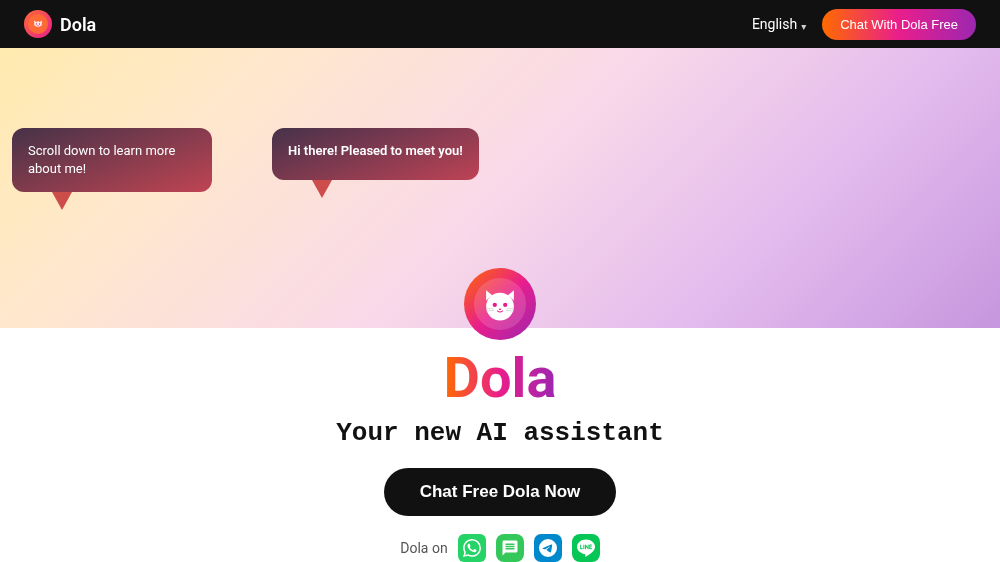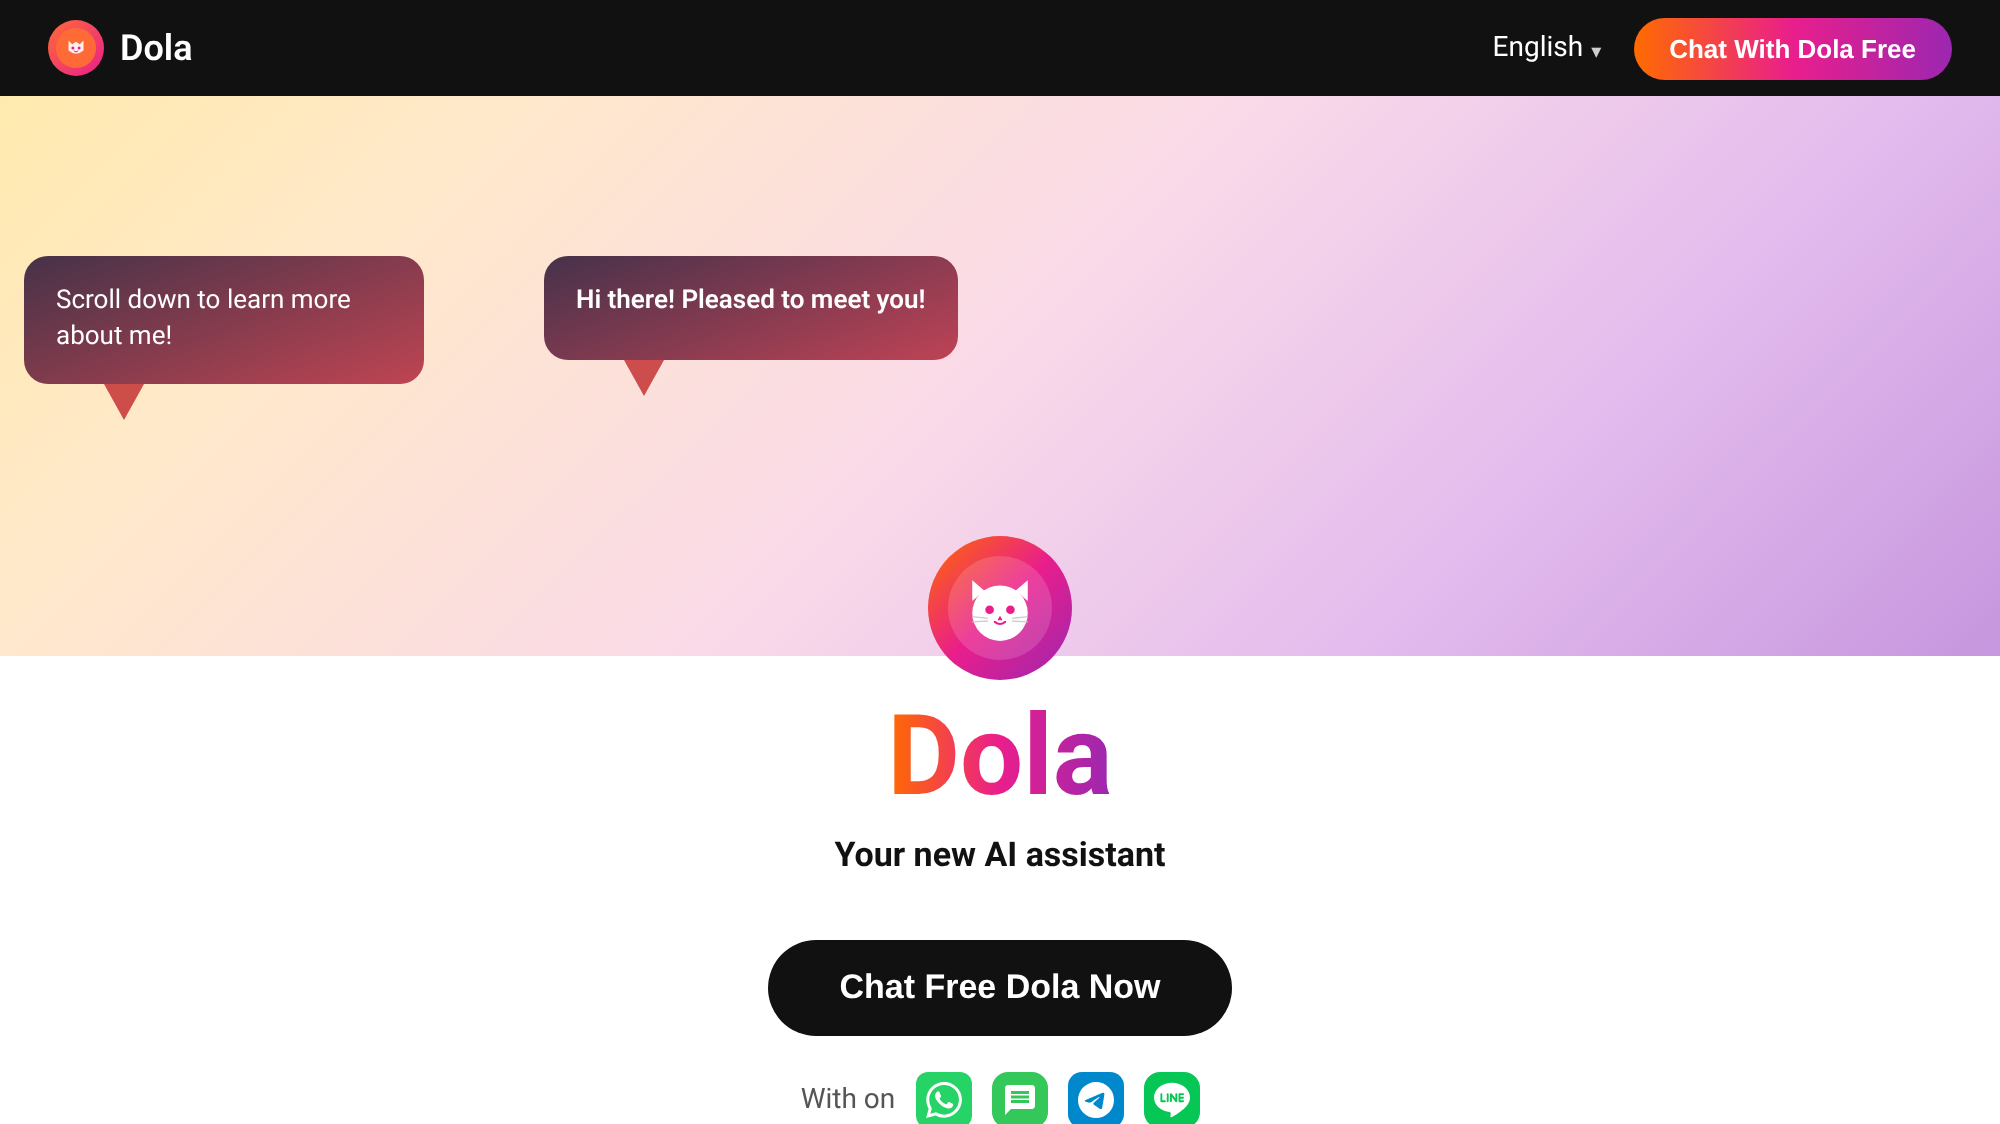--- a/index.html
+++ b/index.html
@@ -70,21 +70,21 @@
       opacity: 0.8;
     }
 
     .cta-nav-btn {
       background: linear-gradient(90deg, #ff6b00, #e91e8c, #9c27b0);
       color: #fff;
       border: none;
       padding: 8px 18px;
       border-radius: 20px;
       font-size: 13px;
-      font-weight: 700;
+      font-weight: 400;
       cursor: pointer;
       white-space: nowrap;
     }
 
     
     .hero {
       position: relative;
       width: 1000px;
       height: 514px;
       overflow: hidden;
@@ -196,24 +196,25 @@
       font-weight: 700;
       background: linear-gradient(90deg, #ff6b00, #e91e8c, #9c27b0);
       -webkit-background-clip: text;
       -webkit-text-fill-color: transparent;
       background-clip: text;
       line-height: 1;
       margin-bottom: 12px;
     }
 
     .tagline {
-      font-size: 17px;
+      font-size: 26px;
       font-weight: 700;
       color: #111;
-      margin-bottom: 32px;
+      margin-bottom: 20px;
+      font-family: Liberation Mono, monospace;
     }
 
     .cta-main-btn {
       background: #111;
       color: #fff;
       border: none;
       padding: 14px 36px;
       border-radius: 30px;
       font-size: 17px;
       font-weight: 700;
@@ -350,21 +351,21 @@
         <line x1="37" y1="37.5" x2="46" y2="38" stroke="#ccc" stroke-width="0.8"></line>
       </svg>
     </div>
 
     <div class="brand-name-main">Dola</div>
     <div class="tagline">Your new AI assistant</div>
 
     <button class="cta-main-btn">Chat Free Dola Now</button>
 
     <div class="works-on">
-      <span class="works-on-label">With on</span>
+      <span class="works-on-label">Dola on</span>
 
       <div class="app-icon app-whatsapp" title="WhatsApp">
         <div class="app-icon-inner">
           <svg width="18" height="18" viewBox="0 0 24 24" fill="white">
             <path d="M17.472 14.382c-.297-.149-1.758-.867-2.03-.967-.273-.099-.471-.148-.67.15-.197.297-.767.966-.94 1.164-.173.199-.347.223-.644.075-.297-.15-1.255-.463-2.39-1.475-.883-.788-1.48-1.761-1.653-2.059-.173-.297-.018-.458.13-.606.134-.133.298-.347.446-.52.149-.174.198-.298.298-.497.099-.198.05-.371-.025-.52-.075-.149-.669-1.612-.916-2.207-.242-.579-.487-.5-.669-.51-.173-.008-.371-.01-.57-.01-.198 0-.52.074-.792.372-.272.297-1.04 1.016-1.04 2.479 0 1.462 1.065 2.875 1.213 3.074.149.198 2.096 3.2 5.077 4.487.709.306 1.262.489 1.694.625.712.227 1.36.195 1.871.118.571-.085 1.758-.719 2.006-1.413.248-.694.248-1.289.173-1.413-.074-.124-.272-.198-.57-.347m-5.421 7.403h-.004a9.87 9.87 0 01-5.031-1.378l-.361-.214-3.741.982.998-3.648-.235-.374a9.86 9.86 0 01-1.51-5.26c.001-5.45 4.436-9.884 9.888-9.884 2.64 0 5.122 1.03 6.988 2.898a9.825 9.825 0 012.893 6.994c-.003 5.45-4.437 9.884-9.885 9.884m8.413-18.297A11.815 11.815 0 0012.05 0C5.495 0 .16 5.335.157 11.892c0 2.096.547 4.142 1.588 5.945L.057 24l6.305-1.654a11.882 11.882 0 005.683 1.448h.005c6.554 0 11.89-5.335 11.893-11.893a11.821 11.821 0 00-3.48-8.413z"></path>
           </svg>
         </div>
       </div>
 
       <div class="app-icon app-imessage" title="iMessage" style="border-radius:8px;">

